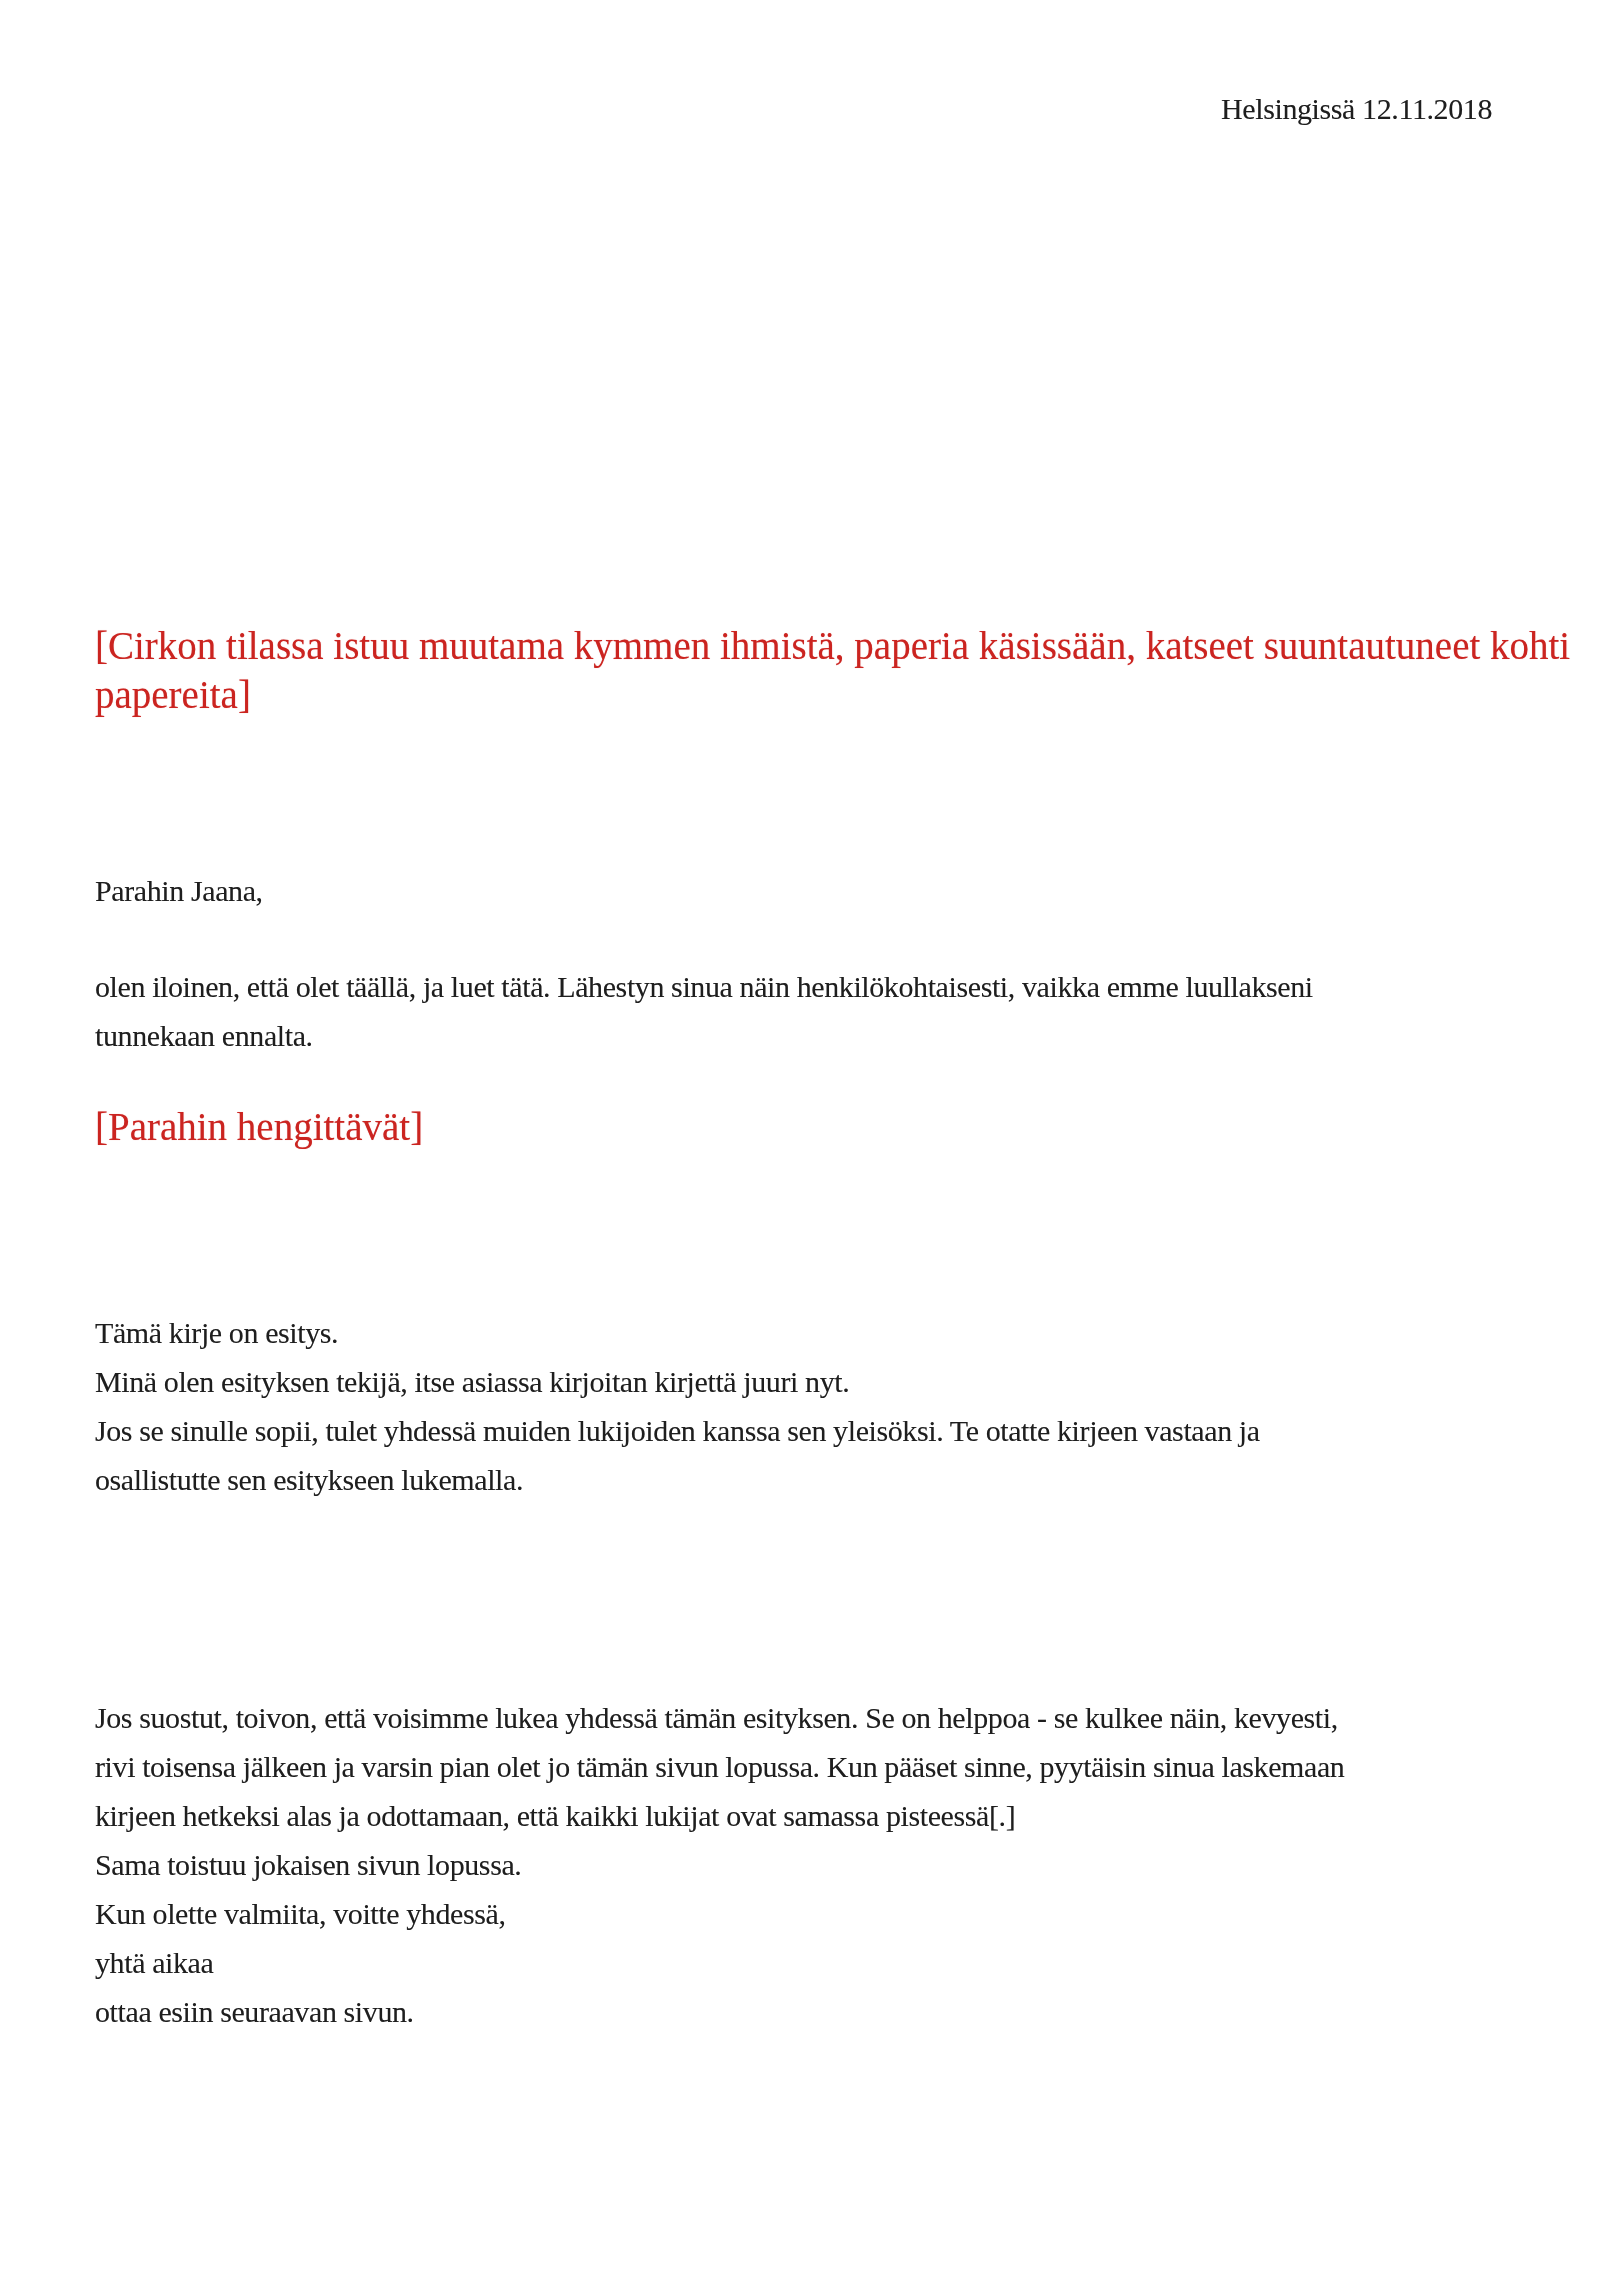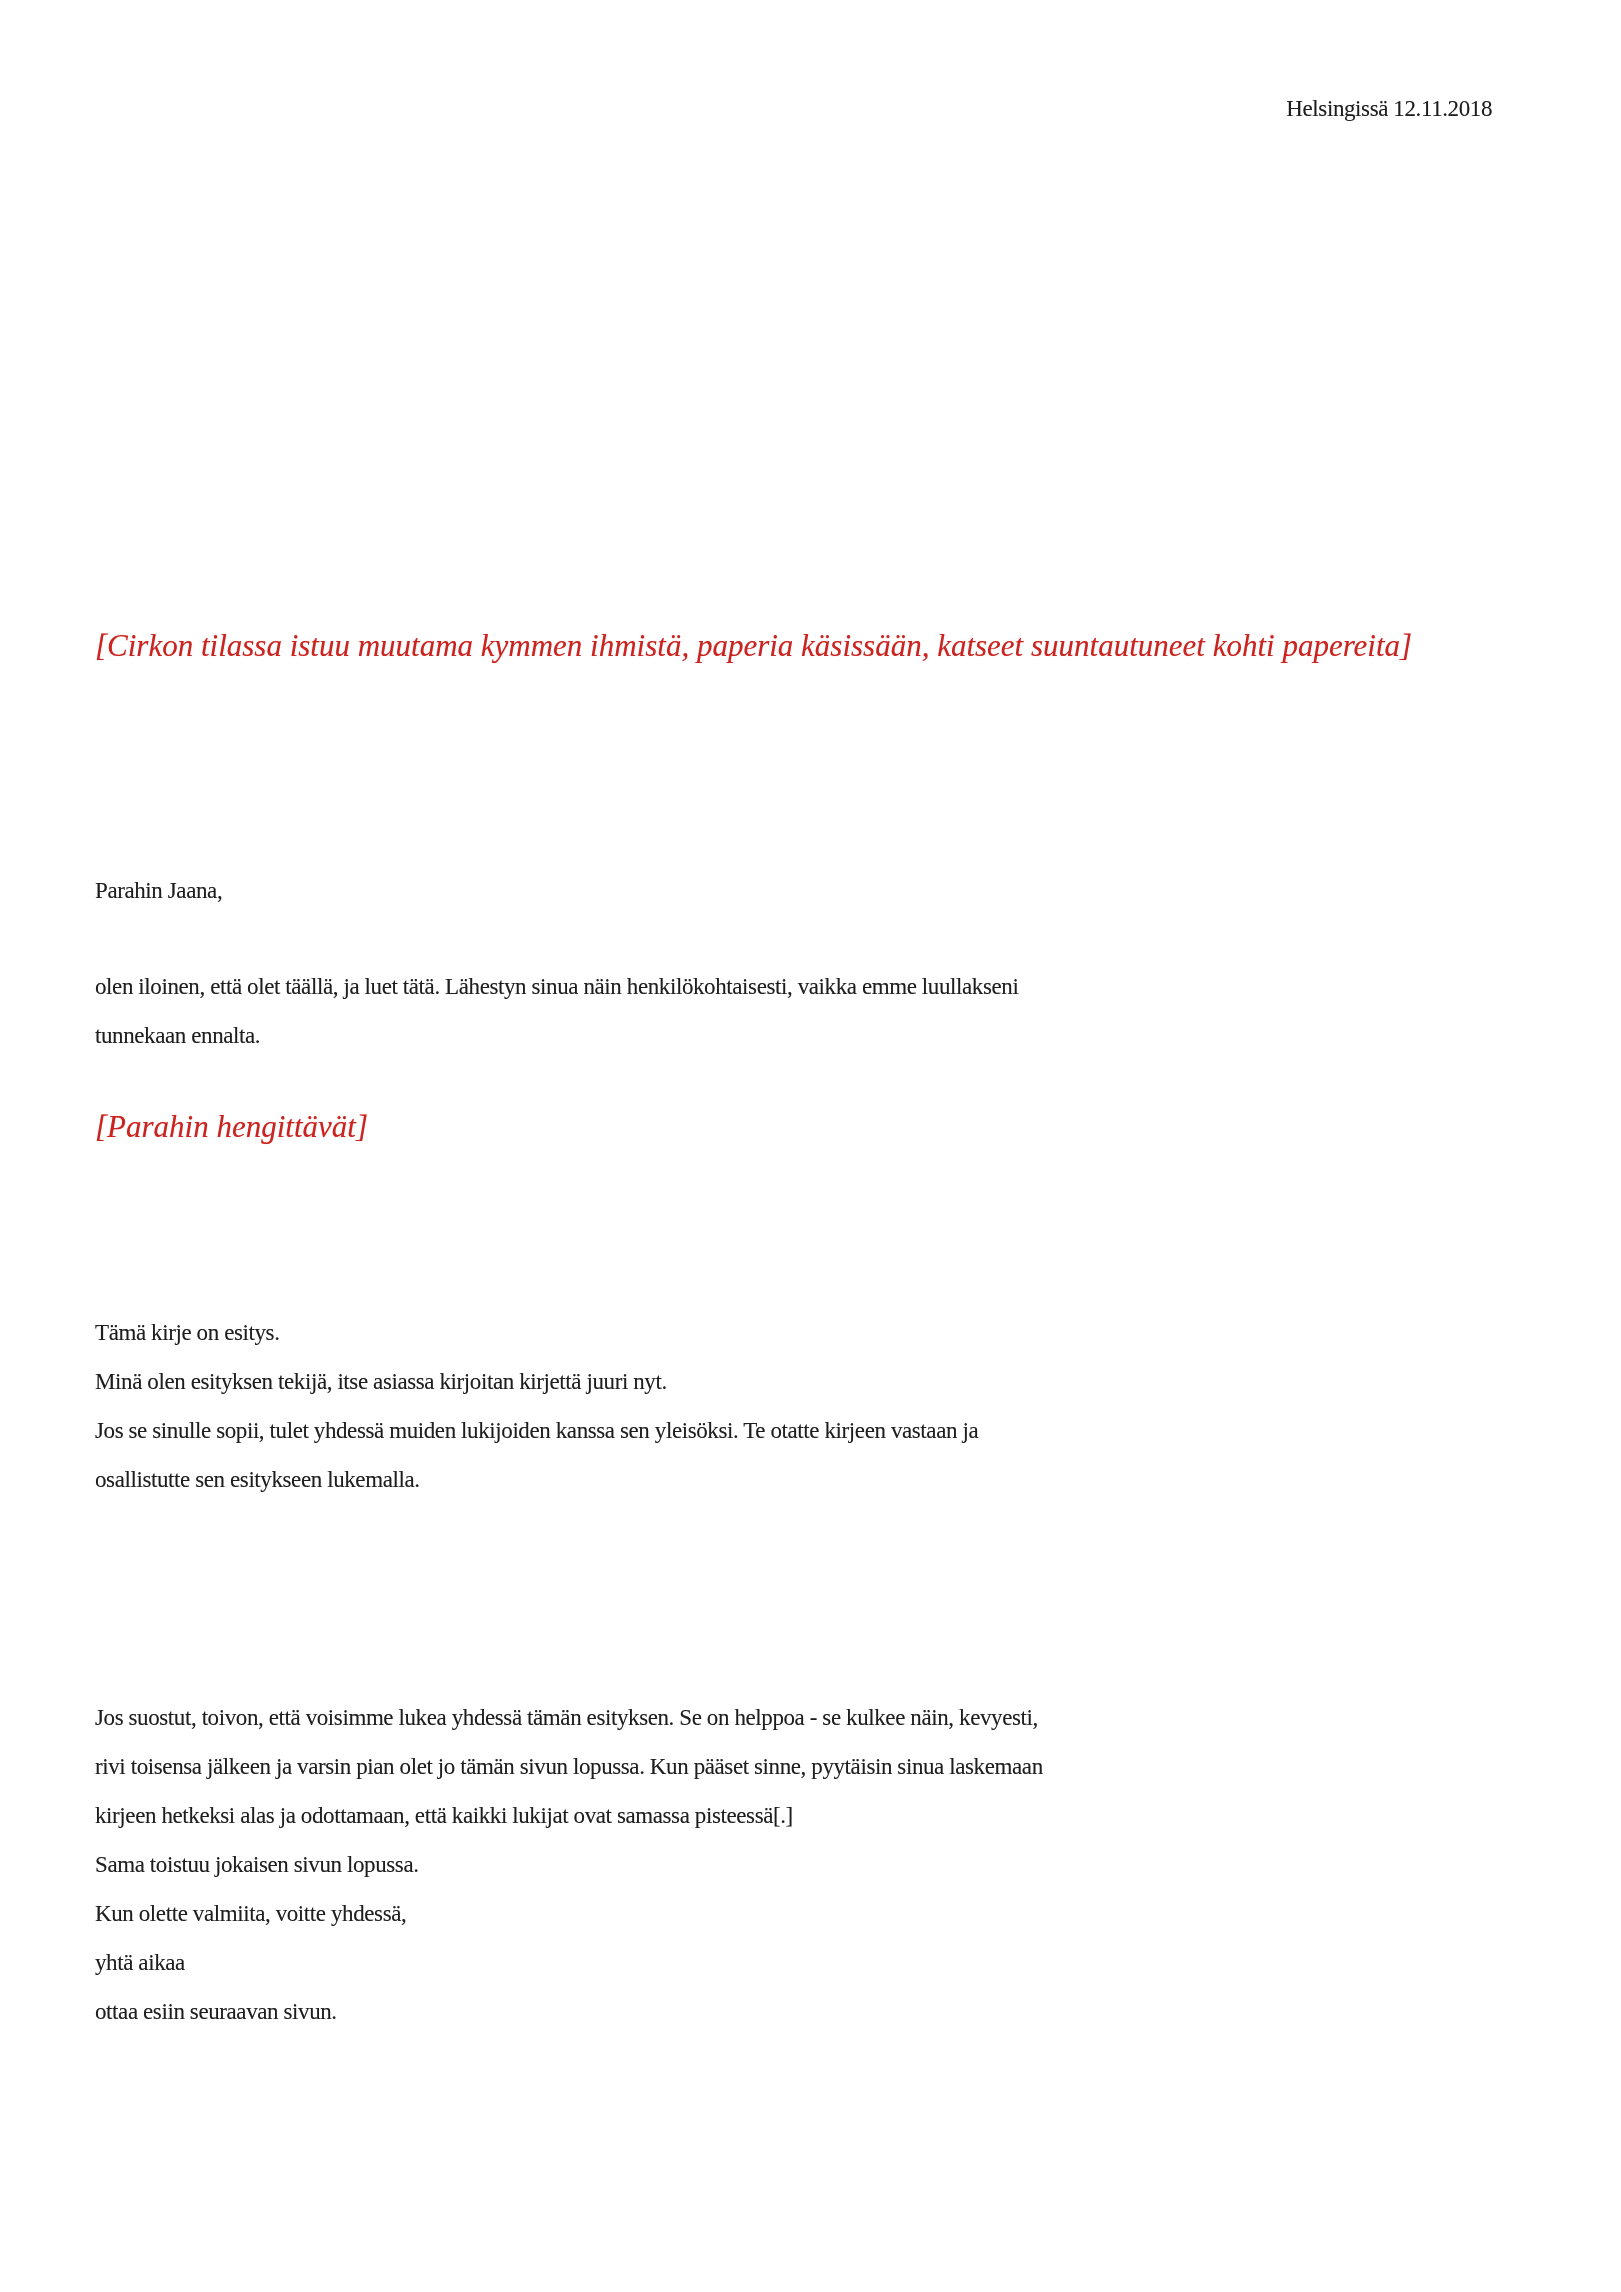--- a/index.html
+++ b/index.html
@@ -14,35 +14,34 @@
     height: 2293px;
     background: var(--paper, #ffffff);
     overflow: hidden;
     font-family: "Liberation Serif", "DejaVu Serif", serif;
     color: var(--ink, #1e1e1e);
   }
   .block {
     position: absolute;
     left: 95px;
     width: 1431px;
-    font-size: 23px;
+    font-size: 30px;
     line-height: 49px;
     letter-spacing: -0.4px;
     white-space: pre-line;
     text-shadow: 0 0 0.6px rgba(30,30,30,0.35);
   }
   .dateline {
     top: 84px;
     width: 1397px;
     text-align: right;
   }
   .stage {
     color: var(--stage, #cb2420);
-    font-style: italic;
-    font-size: 31px;
+    font-size: 39px;
     letter-spacing: 0;
     width: 1509px;
     text-shadow: 0 0 0.8px rgba(203,36,32,0.4);
   }
   .pos-s1  { top: 621px;  }
   .pos-sal { top: 866px;  }
   .pos-p1  { top: 962px;  }
   .pos-s2  { top: 1102px; }
   .pos-p2  { top: 1308px; }
   .pos-s3  { top: 1555px; }

